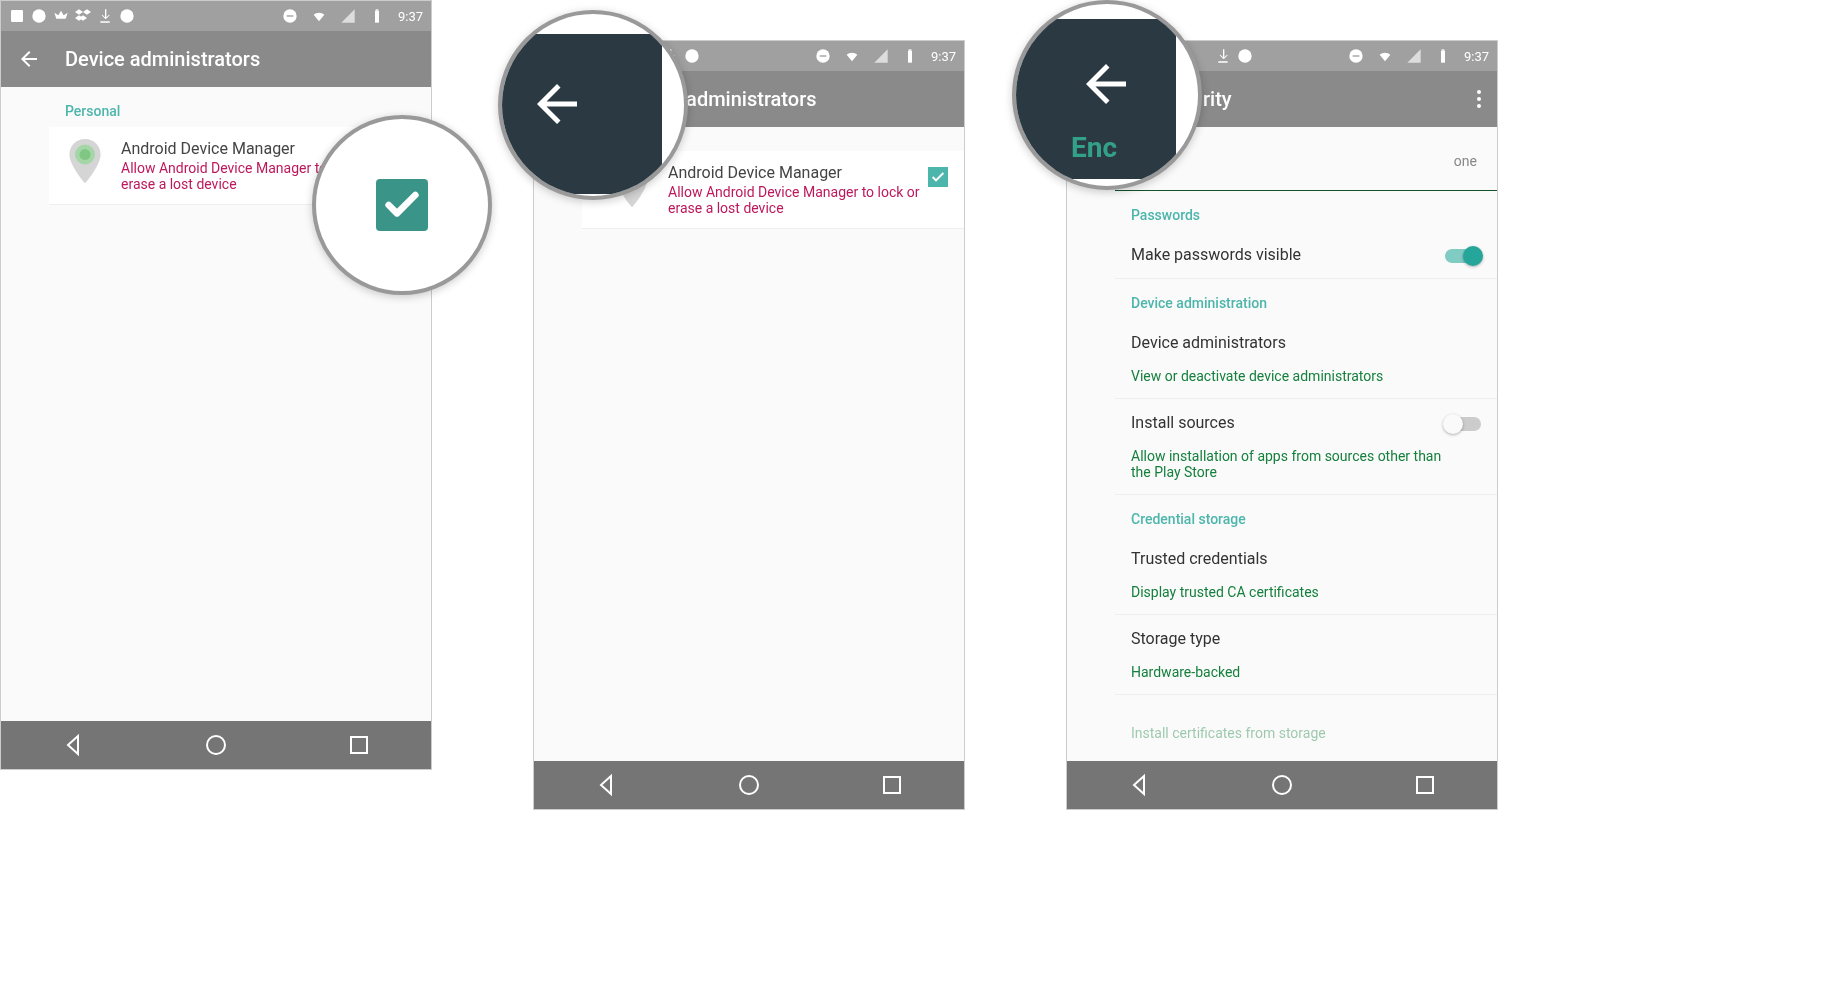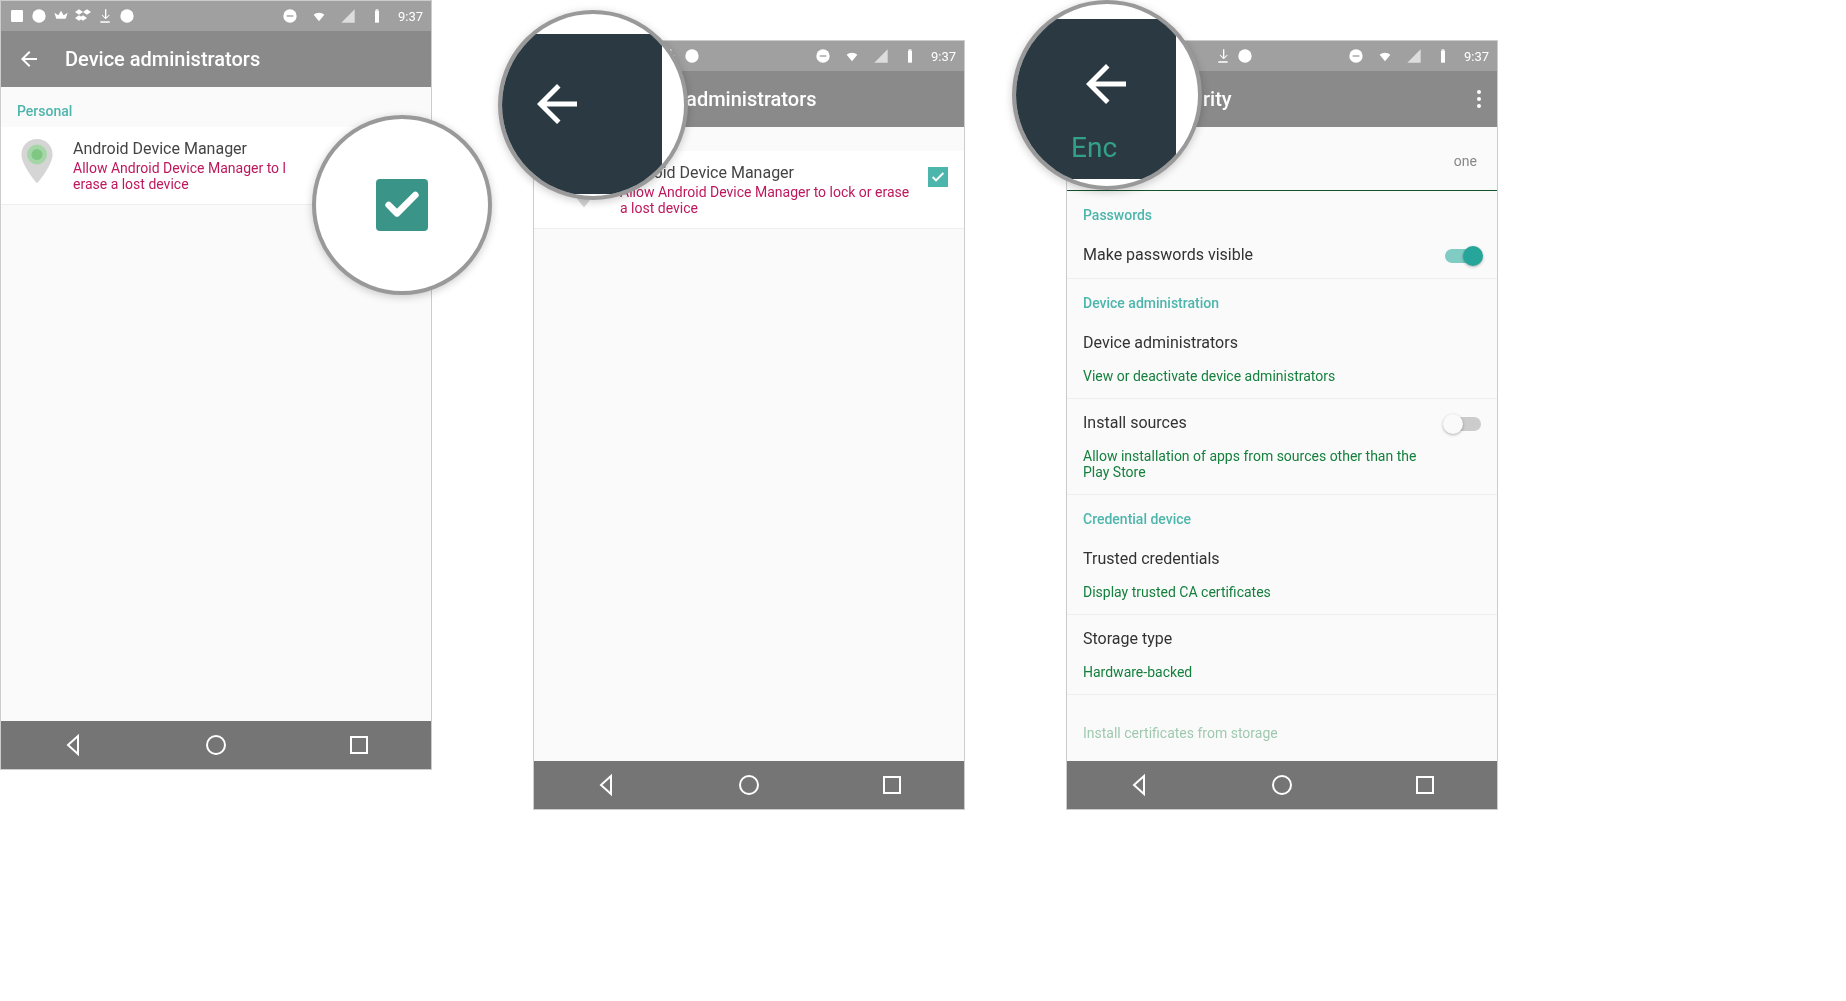--- a/index.html
+++ b/index.html
@@ -10,21 +10,21 @@
   .phone3 { left: 1066px; top: 40px; height: 770px; }
   .status-bar { height: 30px; background: #a0a0a0; display: flex; align-items: center; padding: 0 8px; color: #fff; font-size: 13px; }
   .status-left { display: flex; gap: 6px; align-items: center; }
   .status-right { margin-left: auto; display: flex; gap: 13px; align-items: center; text-align: center; }
   .ico { width: 16px; height: 16px; display: inline-block; }
   .app-bar { height: 56px; background: #8a8a8a; display: flex; align-items: center; padding: 0 16px; color: #fff; }
   .back-arrow { width: 24px; height: 24px; margin-right: 24px; cursor: pointer; }
   .app-title { font-size: 20px; font-weight: 500; }
   .menu-dots { margin-left: auto; display: flex; flex-direction: column; gap: 3px; cursor: pointer; }
   .menu-dots span { width: 4px; height: 4px; background: #fff; border-radius: 50%; }
-  .content { background: #fafafa; flex: 1; overflow: hidden; }
+  .content { background: #fafafa; flex: 1; overflow: hidden; padding-left: 48px; }
   .section-header { color: #4db6ac; font-size: 14px; padding: 16px 16px 8px; font-weight: 500; }
   .list-item { display: flex; align-items: flex-start; padding: 12px 16px; border-bottom: 1px solid #eee; background: #fff; }
   .item-icon { width: 40px; height: 40px; margin-right: 16px; flex-shrink: 0; }
   .item-text { flex: 1; }
   .item-title { font-size: 16px; color: #444; }
   .item-sub { font-size: 14px; color: #be185d; margin-top: 2px; }
   .checkbox-small { width: 20px; height: 20px; border: none; background: #4db6ac; display: flex; align-items: center; justify-content: center; flex-shrink: 0; margin-left: 8px; margin-top: 4px; }
   .checkbox-small svg { width: 16px; height: 16px; }
   .toggle { width: 36px; height: 14px; border-radius: 10px; position: relative; flex-shrink: 0; margin-top: 4px; }
   .toggle.on { background: #80cbc4; }
@@ -262,21 +262,21 @@
         <div class="setting-sub">View or deactivate device administrators</div>
       </div>
     </div>
     <div class="setting-row">
       <div class="setting-text">
         <div class="setting-title">Install sources</div>
         <div class="setting-sub">Allow installation of apps from sources other than the Play Store</div>
       </div>
       <div class="toggle off"></div>
     </div>
-    <div class="section-header">Credential device</div>
+    <div class="section-header">Credential storage</div>
     <div class="setting-row">
       <div class="setting-text">
         <div class="setting-title">Trusted credentials</div>
         <div class="setting-sub">Display trusted CA certificates</div>
       </div>
     </div>
     <div class="setting-row">
       <div class="setting-text">
         <div class="setting-title">Storage type</div>
         <div class="setting-sub">Hardware-backed</div>
@@ -300,14 +300,14 @@
       </svg>
   </div>
 </div>
 
 <div class="circle-highlight circle3">
   <div class="dark-corner" style="left:0;top:15px;">
     <svg width="80" height="60" viewBox="0 0 24 24" fill="#fff" style="left:50px;top:35px">
         <path d="M20 11H7.8l5.6-5.6L12 4l-8 8 8 8 1.4-1.4L7.8 13H20z"></path>
       </svg>
   </div>
-  <span style="position:absolute;bottom:22px;left:55px;color:#33a08a;font-size:28px;font-weight:normal">Enc</span>
+  <span style="position:absolute;bottom:22px;left:55px;color:#33a08a;font-size:28px;font-weight:bold">Enc</span>
 </div>
 
 </body></html>

